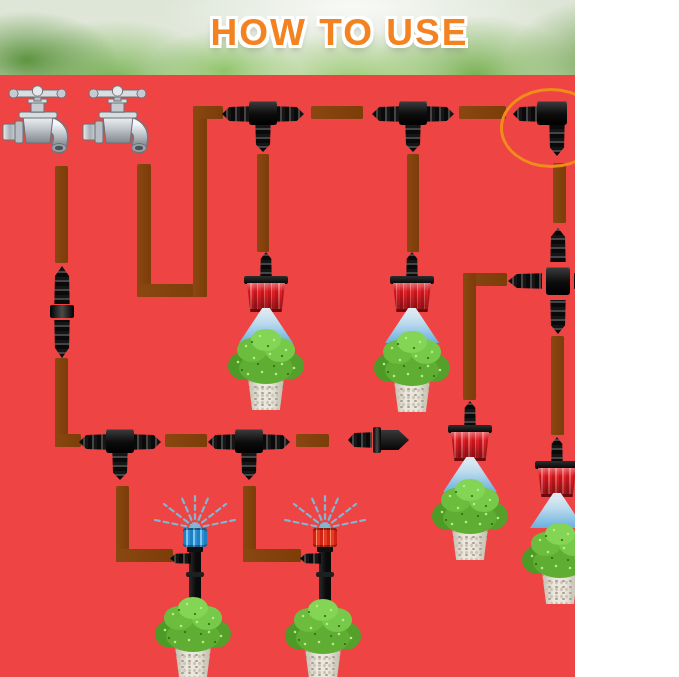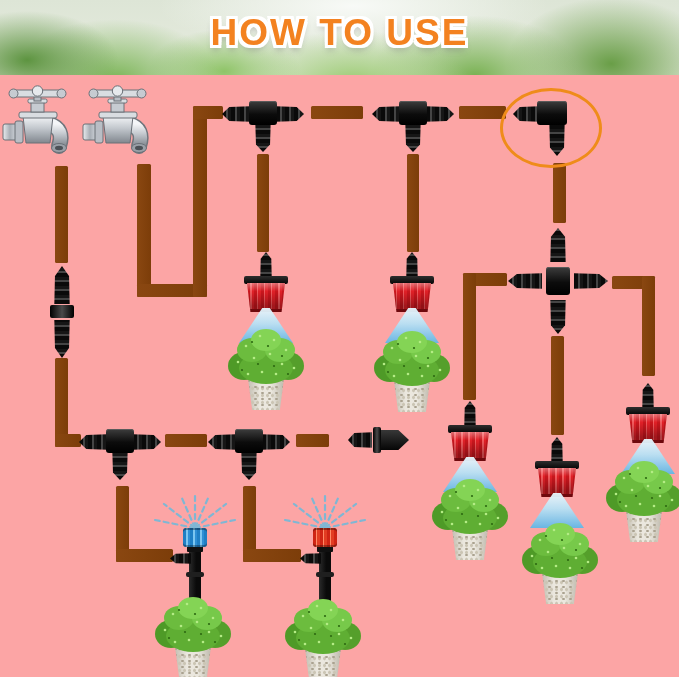--- a/index.html
+++ b/index.html
@@ -1,16 +1,16 @@
 <!DOCTYPE html>
 <html><head>
 <meta charset="utf-8">
 <style>
   html,body{margin:0;padding:0;background:#fff;font-family:"Liberation Sans",sans-serif;}
-  .stage{position:relative;width:679px;height:677px;background:#fca5a5;overflow:hidden;}
+  .stage{position:relative;width:575px;height:677px;background:#ef4444;overflow:hidden;}
   
   .banner{position:absolute;left:0;top:0;width:679px;height:75px;overflow:hidden;
     background-color:#e6ecdf;
     background-image:
       radial-gradient(ellipse 130px 70px at 4% 80%, #5d9440 0%, rgba(93,148,64,0) 70%),
       radial-gradient(ellipse 150px 85px at 17% 105%, #7cb558 0%, rgba(124,181,88,0) 70%),
       radial-gradient(ellipse 110px 60px at 33% 95%, #8fc468 0%, rgba(143,196,104,0) 70%),
       radial-gradient(ellipse 160px 70px at 52% 108%, #9ccb74 0%, rgba(156,203,116,0) 72%),
       radial-gradient(ellipse 150px 85px at 70% 100%, #7ab254 0%, rgba(122,178,84,0) 70%),
       radial-gradient(ellipse 150px 95px at 90% 85%, #699e47 0%, rgba(105,158,71,0) 70%),

